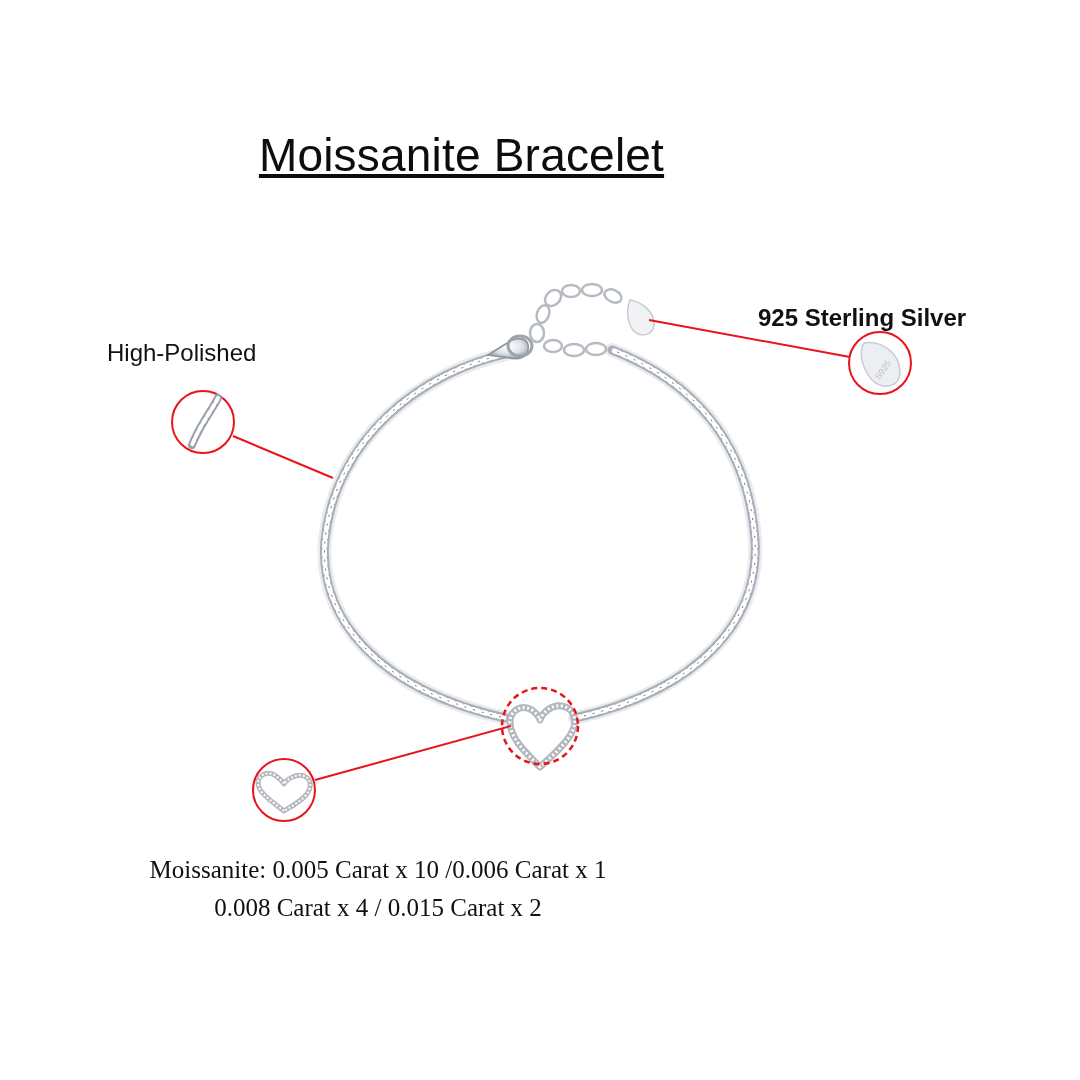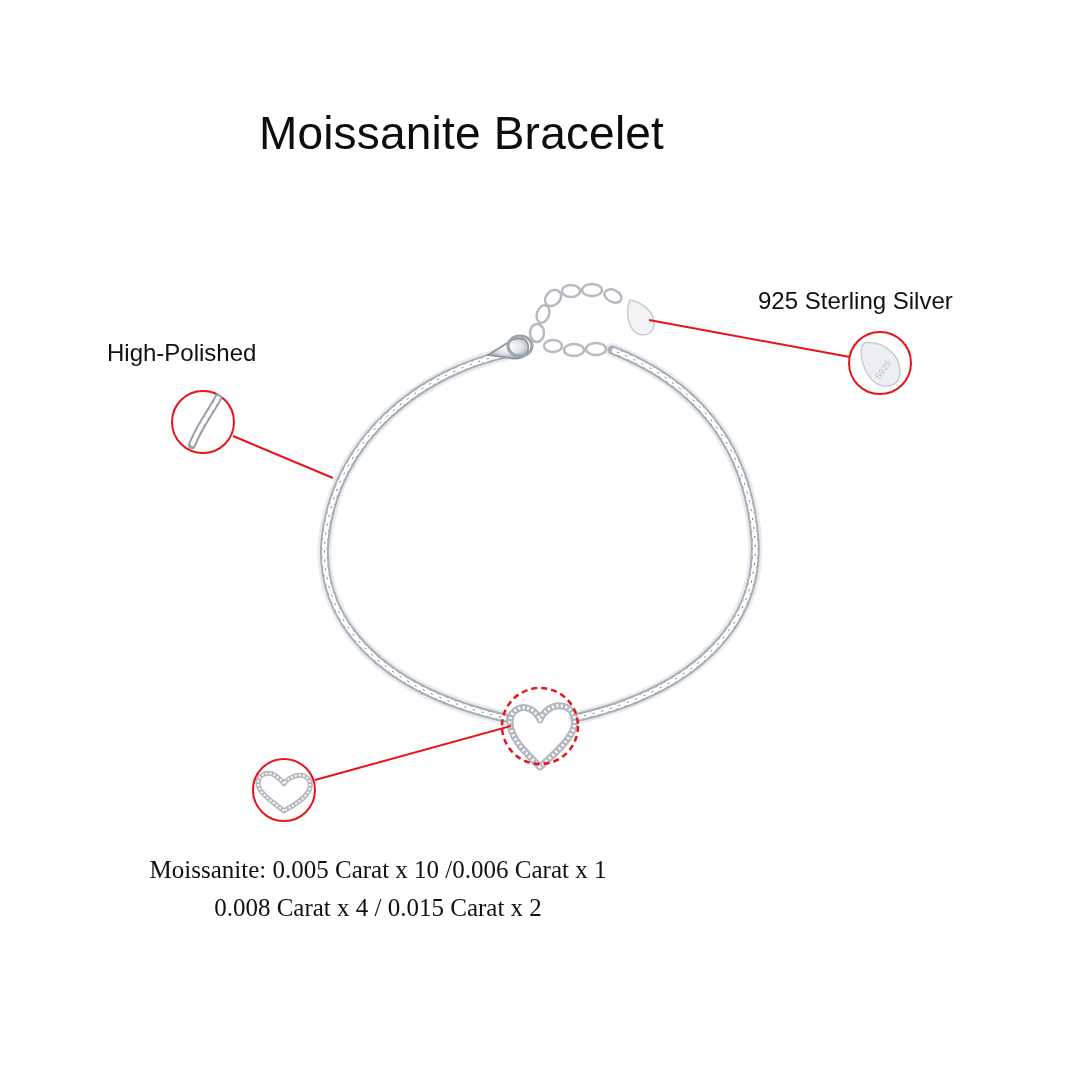--- a/index.html
+++ b/index.html
@@ -12,36 +12,37 @@
     width: 1080px;
     height: 1080px;
     background: #ffffff;
     overflow: hidden;
     font-family: "Liberation Sans", "DejaVu Sans", sans-serif;
     color: #111111;
   }
   .title {
     position: absolute;
     left: 0;
-    top: 106px;
+    top: 128px;
     width: 923px;
     text-align: center;
     font-size: 46px;
     font-weight: 400;
     letter-spacing: 0.2px;
     color: #0d0d0d;
+    text-decoration: underline;
   }
   .label {
     position: absolute;
     font-size: 24px;
     color: #111111;
     white-space: nowrap;
   }
   .label-polished { left: 107px; top: 339px; }
-  .label-silver { left: 758px; top: 287px; }
+  .label-silver { left: 758px; top: 304px; font-weight: bold; }
   .spec {
     position: absolute;
     left: 0;
     width: 756px;
     text-align: center;
     font-size: 25px;
     color: #111111;
     white-space: nowrap;
     font-family: Liberation Serif, serif;
   }

